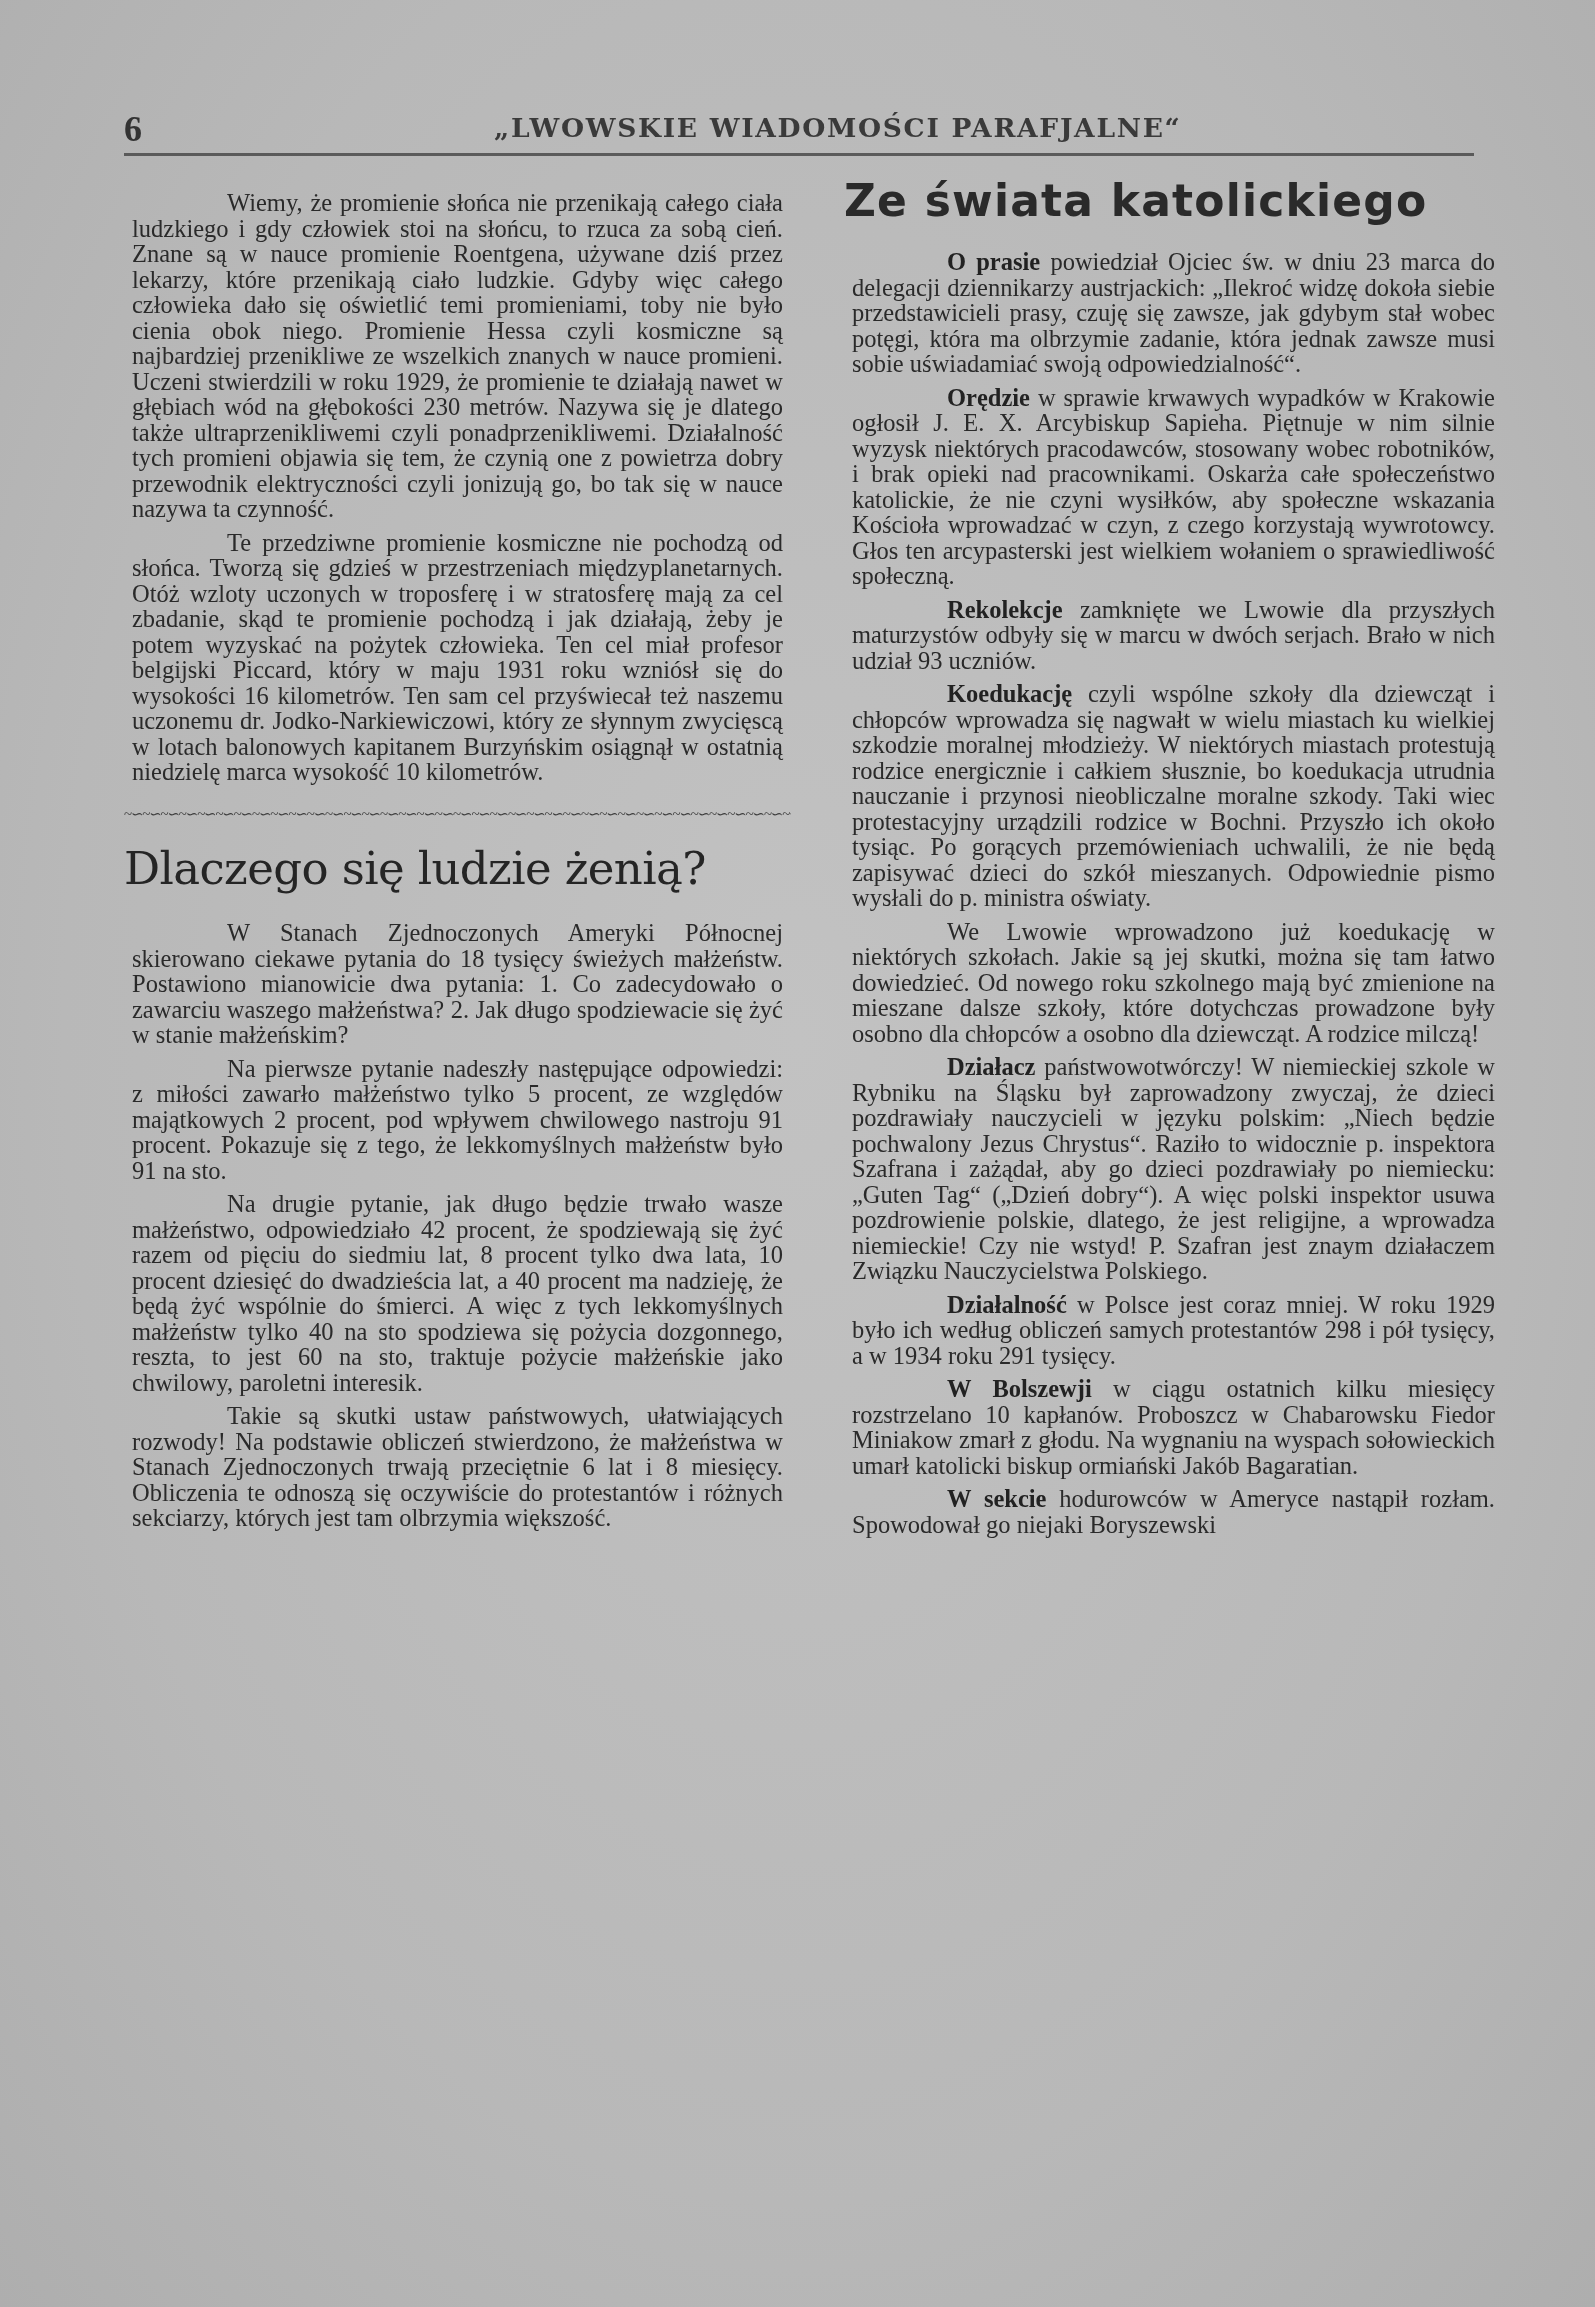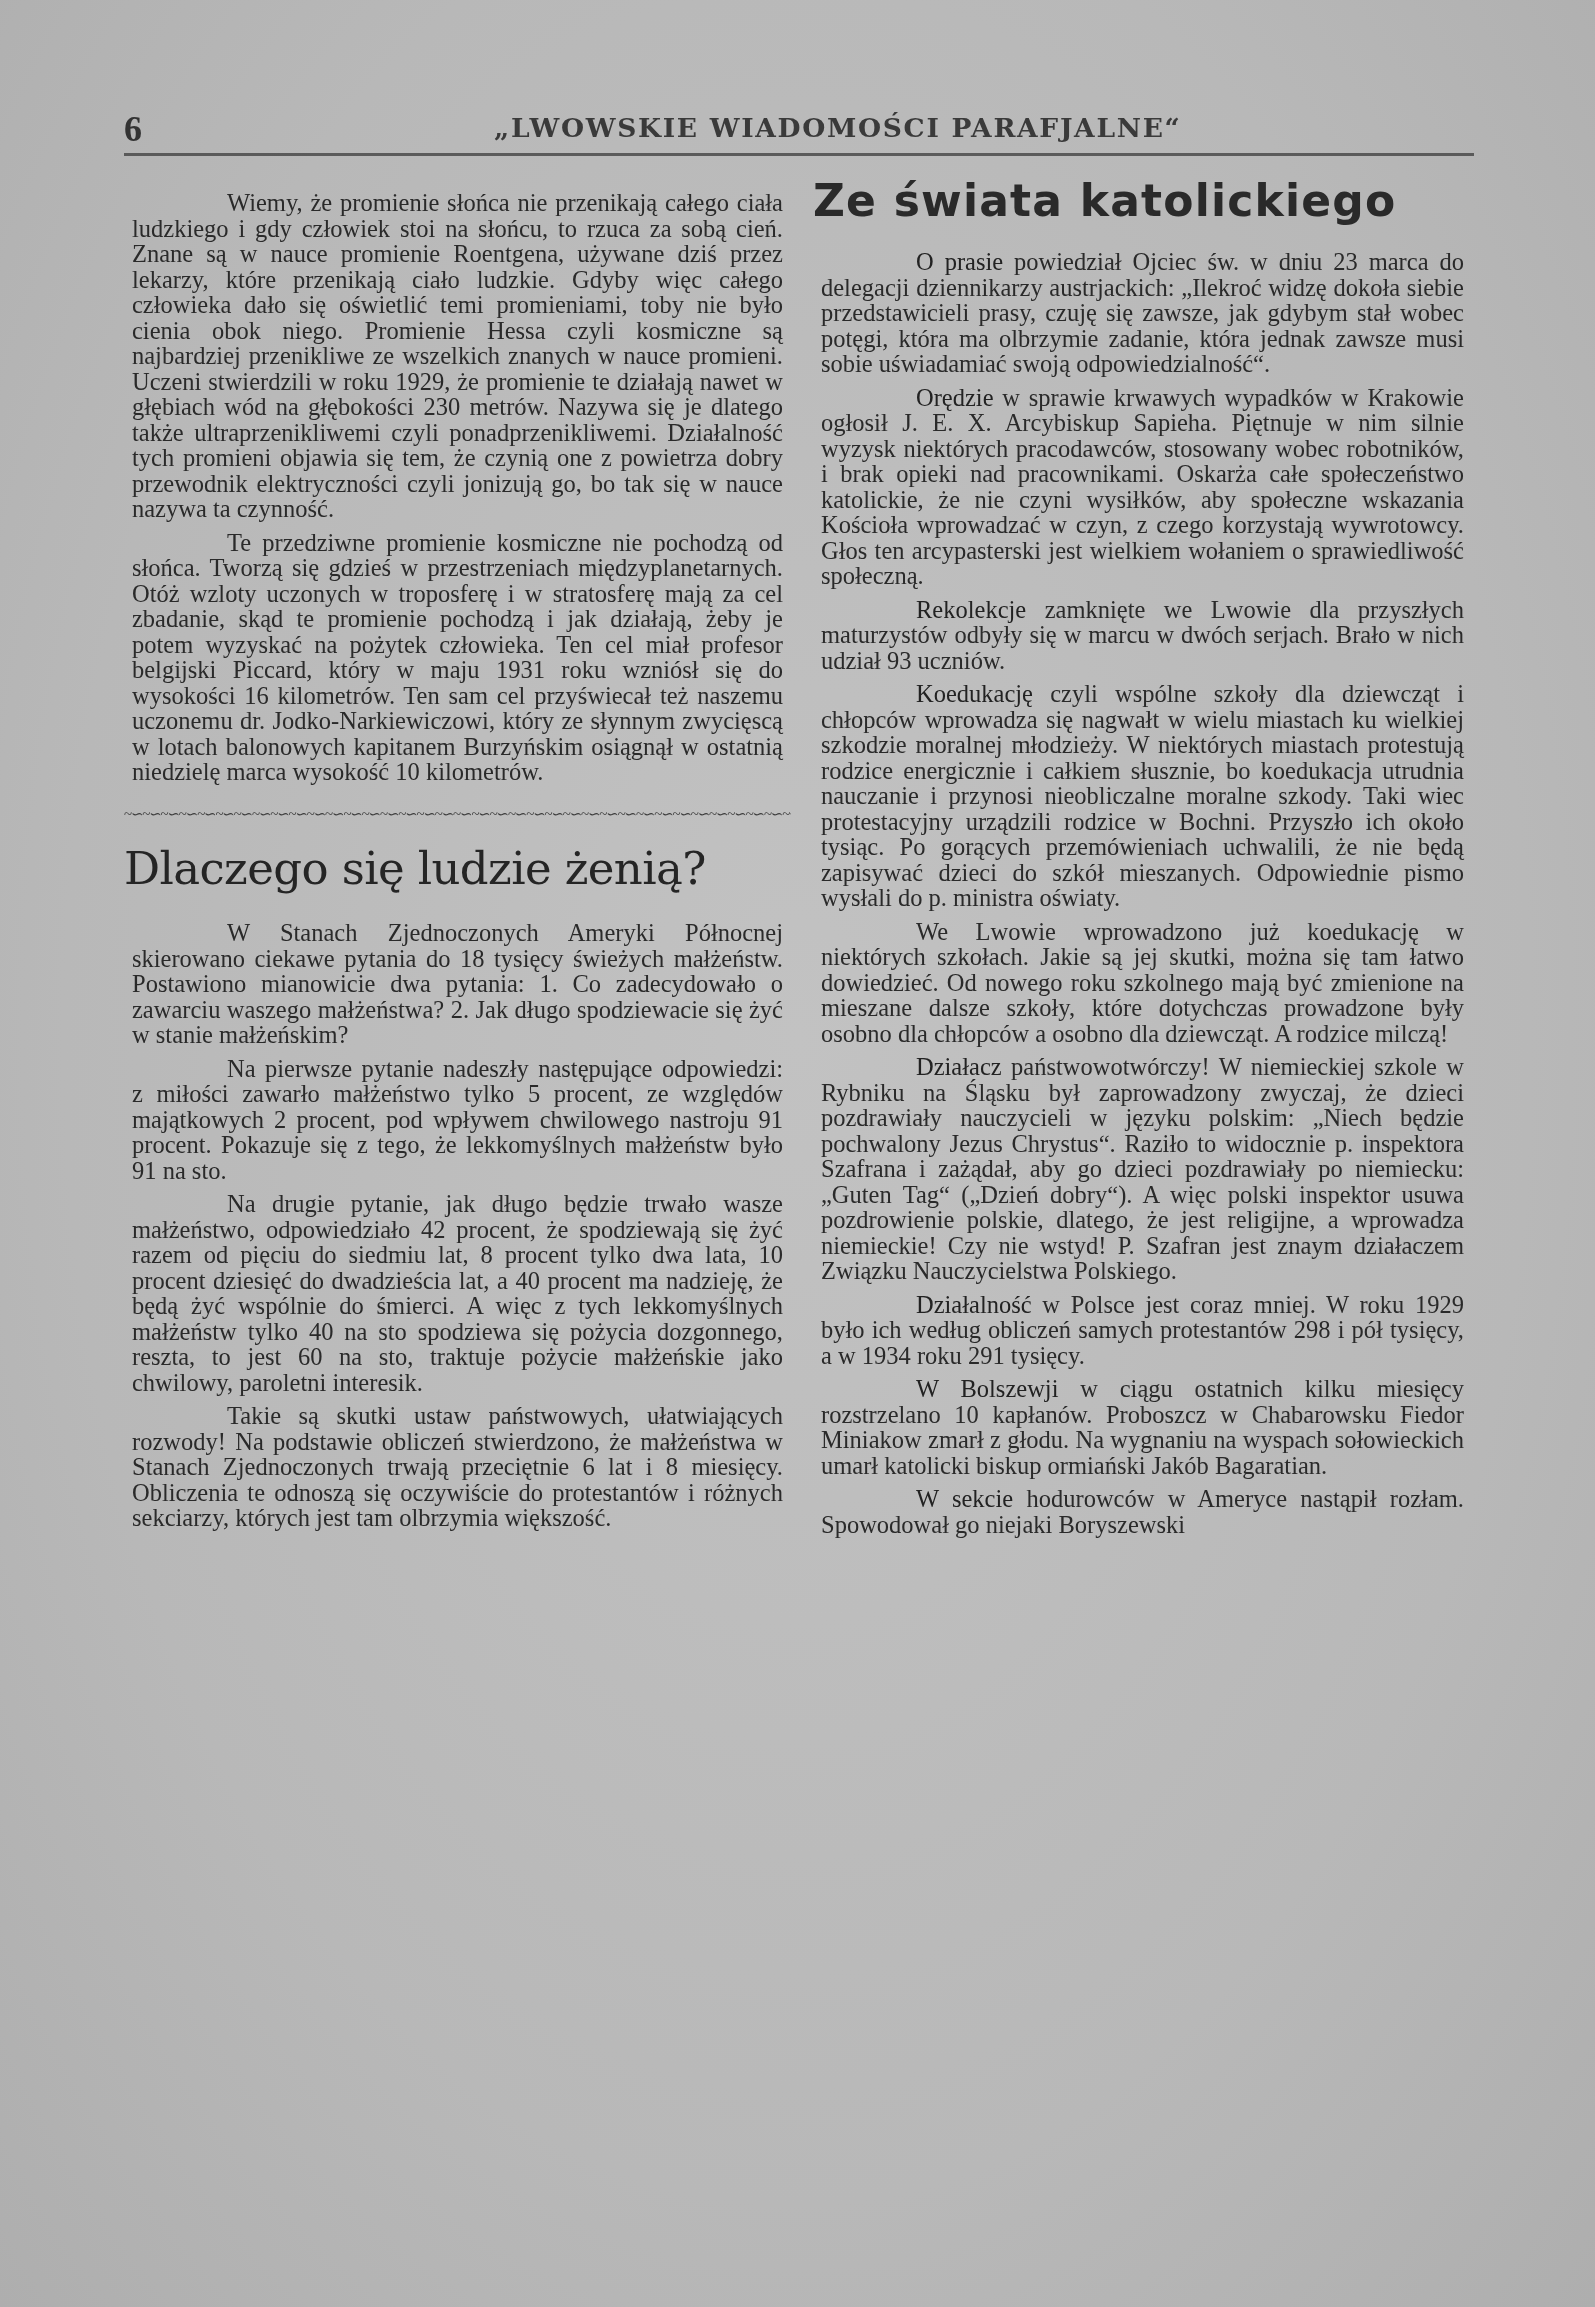--- a/index.html
+++ b/index.html
@@ -30,38 +30,38 @@
     .head-rule {
       position: absolute; left: 124px; top: 153px; width: 1350px; height: 2.9px;
       background: #4a4a4a; opacity: .85;
     }
     .col {
       position: absolute; top: 182px;
       font-size: 24.5px; line-height: 25.5px; text-align: justify;
       hyphens: manual;
     }
     .col-left { left: 124px; width: 667px; }
-    .col-right { left: 813px; width: 659px; }
+    .col-right { left: 844px; width: 659px; }
     .col p { margin: 8px; text-indent: 95px; }
     .col p + p { margin-top: 8px; }
     .section-title-left {
       font-family: "DejaVu Serif", serif; font-weight: normal;
       font-size: 45px; line-height: 52px; margin: 23px 0 25px 0; letter-spacing: -0.6px;
       color: #252525;
     }
     .section-title-right {
       font-family: "DejaVu Sans", sans-serif; font-weight: bold;
       font-size: 44px; line-height: 50px; margin: -5.8px 0 23px 0; letter-spacing: 1.2px;
       color: #2a2a2a;
     }
     .ornament {
       margin-top: 23px; height: 12.7px; overflow: hidden; white-space: nowrap;
       font-size: 15px; line-height: 12.7px; letter-spacing: -1.2px; color: #3a3a3a;
     }
-    b.lead { font-weight: normal; color: #222; }
+    b.lead { font-weight: bold; color: #222; }
   </style>
 </head>
 <body>
 
 <div class="page">
 
   <div class="running-head">
     <span class="page-number">6</span>
     <span class="journal-title">„LWOWSKIE WIADOMOŚCI PARAFJALNE“</span>
   </div>

